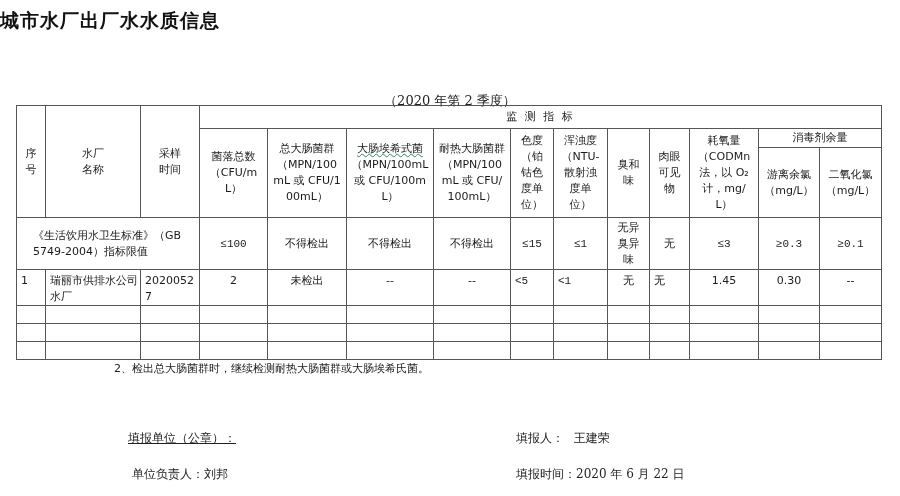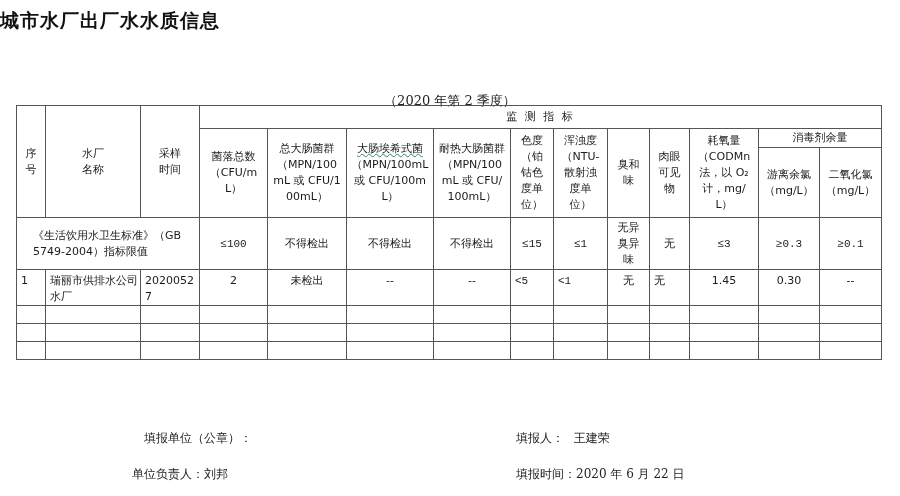--- a/index.html
+++ b/index.html
@@ -178,23 +178,24 @@
     <td></td>
     <td></td>
     <td></td>
     <td></td>
     <td></td>
   </tr>
 </tbody>
   </table>
 
 <div class="notes">
-</div>
-
-<div class="footer" style="left:144px; top:430px;">
+  <div class="n2">2、检出总大肠菌群时，继续检测耐热大肠菌群或大肠埃希氏菌。</div>
+</div>
+
+<div class="footer" style="left:128px; top:430px;text-decoration:underline;">
   <span>填报单位（公章）：</span>
 </div>
 <div class="footer" style="left:516px; top:430px;">
   <span>填报人：</span>
   <span style="margin-left:6px;text-align:right;">王建荣</span>
 </div>
 <div class="footer" style="left:132px; top:466px;">
   <span>单位负责人：</span><span>刘邦</span>
 </div>
 <div class="footer" style="left:516px; top:466px;">

